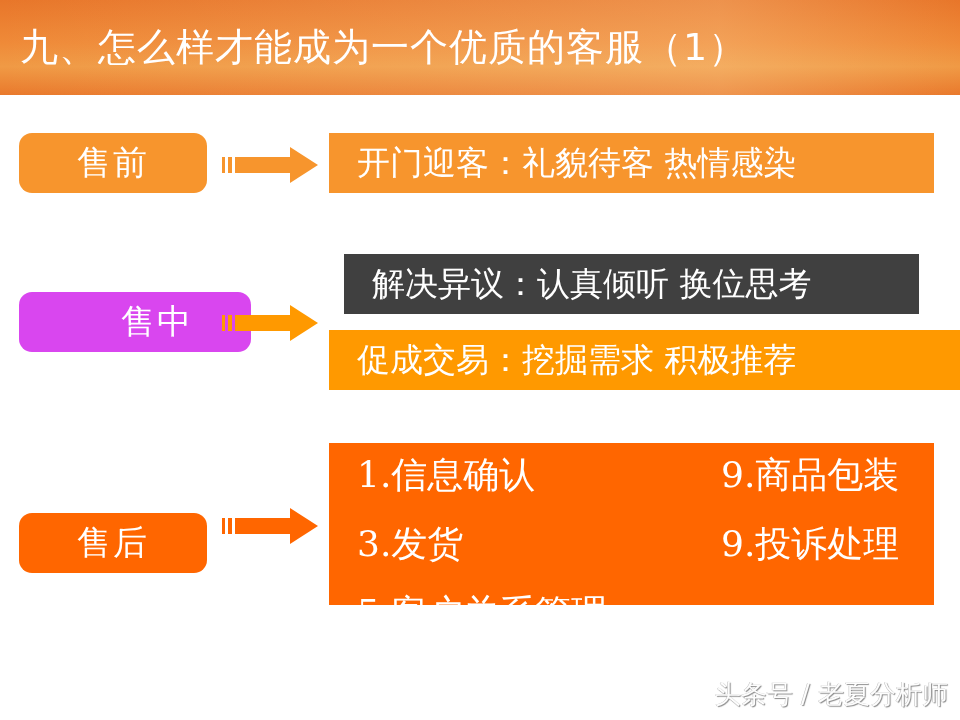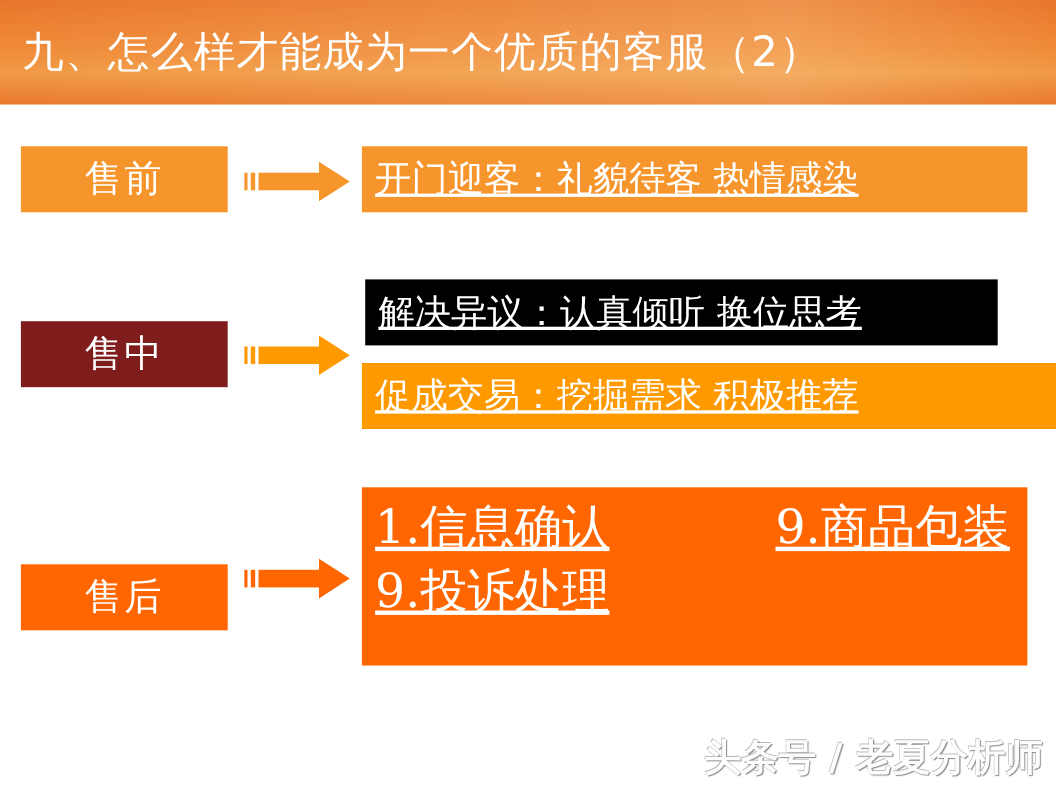--- a/index.html
+++ b/index.html
@@ -2,61 +2,63 @@
 <html><head>
 <meta charset="utf-8">
 <style>
   html,body{margin:0;padding:0;}
   body{width:960px;height:720px;background:#ffffff;position:relative;overflow:hidden;font-family:"DejaVu Serif","Liberation Serif",serif;}
   .header{position:absolute;left:0;top:0;width:960px;height:95px;
     background:linear-gradient(180deg,#e8762a 0%,#ef8a38 45%,#f09a45 70%,#e9792c 100%);}
   .header::after{content:"";position:absolute;inset:0;
     background:linear-gradient(90deg,rgba(255,255,255,0) 0%,rgba(255,230,180,0.25) 75%,rgba(255,255,255,0) 100%);}
   .title{position:absolute;left:20px;top:22px;font-size:38px;color:#ffffff;letter-spacing:1px;z-index:1;font-family:"DejaVu Sans","Liberation Sans",sans-serif;}
-  .stage{position:absolute;width:188px;height:60px;color:#fff;font-size:34px;display:flex;align-items:center;justify-content:center;letter-spacing:2px;}
-  .box{position:absolute;color:#fff;font-size:33px;display:flex;align-items:center;padding-left:12px;box-sizing:border-box;white-space:nowrap;text-decoration:underline;}
+  .stage{position:absolute;width:188px;height:60px;color:#fff;font-size:34px;display:flex;align-items:center;justify-content:center;letter-spacing:2px;border-radius:13px;}
+  .box{position:absolute;color:#fff;font-size:33px;display:flex;align-items:center;padding-left:28px;box-sizing:border-box;white-space:nowrap;}
   .arrow{position:absolute;width:96px;height:40px;}
-  .wm{position:absolute;right:12px;bottom:8px;font-size:34px;color:#fdfdfd;
-    text-shadow:1px 1px 1px #8a8a8a,-0.5px -0.5px 0 #bbb;font-family:"DejaVu Sans","Liberation Sans",sans-serif;font-weight:bold;}
-  .after-grid{display:grid;grid-template-columns:364px 230px;row-gap:0;font-size:43px;}
+  .wm{position:absolute;right:12px;bottom:8px;font-size:26px;color:#fdfdfd;
+    text-shadow:1px 1px 1px #8a8a8a,-0.5px -0.5px 0 #bbb;font-family:"DejaVu Sans","Liberation Sans",sans-serif;}
+  .after-grid{display:grid;grid-template-columns:364px 230px;row-gap:20px;font-size:36px;}
 </style>
 </head>
 <body>
 
 <div class="header">
-  <div class="title">九、怎么样才能成为一个优质的客服（2）</div>
+  <div class="title">九、怎么样才能成为一个优质的客服（1）</div>
 </div>
 
 <div class="stage" style="left:19px;top:133px;background:#f7952d;">售前</div>
 <svg class="arrow" style="left:222px;top:145px;" viewBox="0 0 96 40">
   <rect x="0" y="12" width="3" height="16" fill="#f7952d"></rect>
     <rect x="6" y="12" width="4" height="16" fill="#f7952d"></rect>
   <rect x="13" y="12" width="56" height="16" fill="#f7952d"></rect>
     <polygon points="68,2 96,20 68,38" fill="#f7952d"></polygon>
 </svg>
 <div class="box" style="left:329px;top:133px;width:605px;height:60px;background:#f7952d;">开门迎客：礼貌待客 热情感染</div>
 
-<div class="stage" style="left:19px;top:292px;background:#7f1d1d;">售中</div>
+<div class="stage" style="left:19px;top:292px;background:#d946ef;padding-left:44px;">售中</div>
 <svg class="arrow" style="left:222px;top:303px;" viewBox="0 0 96 40">
   <rect x="0" y="12" width="3" height="16" fill="#ff9900"></rect>
     <rect x="6" y="12" width="4" height="16" fill="#ff9900"></rect>
   <rect x="13" y="12" width="56" height="16" fill="#ff9900"></rect>
     <polygon points="68,2 96,20 68,38" fill="#ff9900"></polygon>
 </svg>
-<div class="box" style="left:332px;top:254px;width:575px;height:60px;background:#000000;">解决异议：认真倾听 换位思考</div>
+<div class="box" style="left:344px;top:254px;width:575px;height:60px;background:#404040;">解决异议：认真倾听 换位思考</div>
 <div class="box" style="left:329px;top:330px;width:695px;height:60px;background:#ff9900;">促成交易：挖掘需求 积极推荐</div>
 
 <div class="stage" style="left:19px;top:496px;background:#ff6600;margin-top:17px;">售后</div>
 <svg class="arrow" style="left:222px;top:506px;" viewBox="0 0 96 40">
   <rect x="0" y="12" width="3" height="16" fill="#ff6600"></rect>
     <rect x="6" y="12" width="4" height="16" fill="#ff6600"></rect>
   <rect x="13" y="12" width="56" height="16" fill="#ff6600"></rect>
     <polygon points="68,2 96,20 68,38" fill="#ff6600"></polygon>
 </svg>
 <div class="box" style="left:329px;top:443px;width:605px;height:162px;background:#ff6600;align-items:flex-start;padding-top:8px;">
   <div class="after-grid">
     <span>1.信息确认</span>
     <span>9.商品包装</span>
+    <span>3.发货</span>
     <span>9.投诉处理</span>
+    <span>5.客户关系管理</span>
   </div>
 </div>
 
 <div class="wm">头条号 / 老夏分析师</div>
 
 </body></html>

